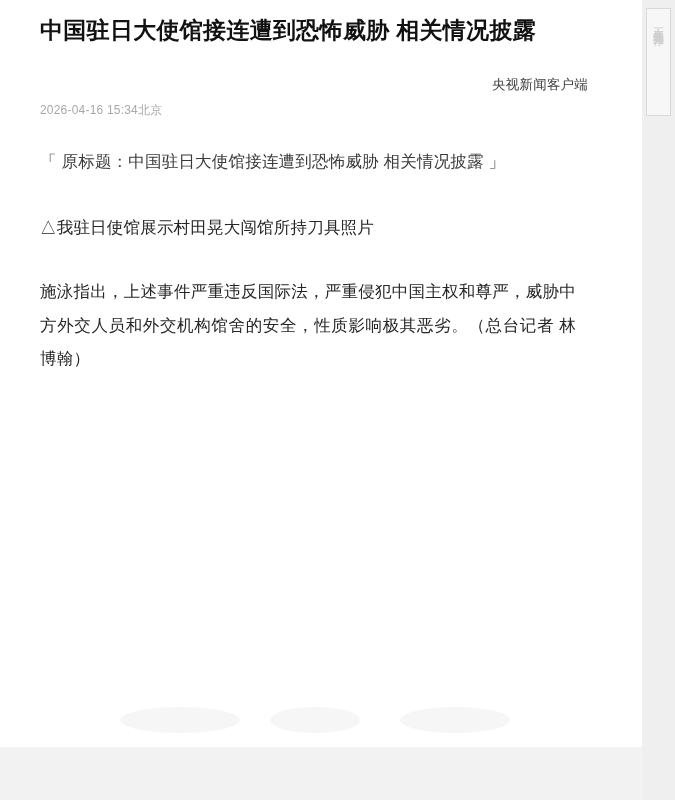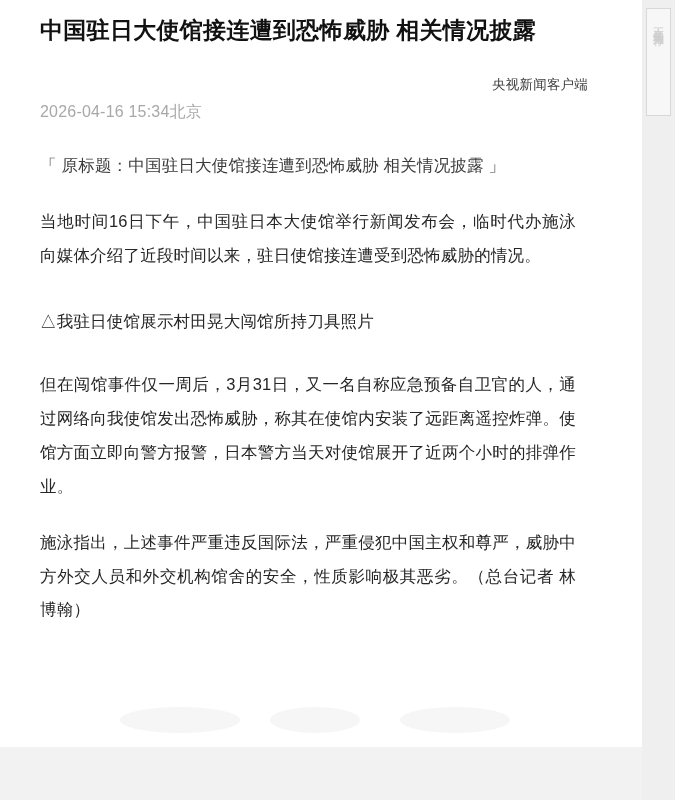--- a/index.html
+++ b/index.html
@@ -73,21 +73,21 @@
   }
 
   .source {
     font-size: 13.5px;
     color: #3d3d3d;
     margin: 0 0 8px 0;
     letter-spacing: 0.2px;
     text-align: right;
   }
   .timestamp {
-    font-size: 16px;
+    font-size: 12px;
     color: #a8a8a8;
     margin: 0 0 26px 0;
     letter-spacing: 0.2px;
   }
 
   p.para {
     font-size: 16.5px;
     line-height: 2.05;
     margin: 0 12px 22px 0;
     color: #262626;
@@ -133,28 +133,26 @@
 
   <div class="content">
 
     <h1 class="headline">中国驻日大使馆接连遭到恐怖威胁 相关情况披露</h1>
 
     <div class="source">央视新闻客户端</div>
     <div class="timestamp">2026-04-16 15:34北京</div>
 
     <p class="para orig-title">「 原标题：中国驻日大使馆接连遭到恐怖威胁 相关情况披露 」</p>
 
-    <p class="para">当地时间16日下午，中国驻日本大使馆举行新闻发布会，临时代办施泳向媒体介绍了近段时间以来，驻日使馆接连遭受到恐怖威胁的情况。</p>
 
 
     <div class="spacer-lg"></div>
 
     <p class="para caption">△我驻日使馆展示村田晃大闯馆所持刀具照片</p>
 
-    <p class="para">但在闯馆事件仅一周后，3月31日，又一名自称应急预备自卫官的人，通过网络向我使馆发出恐怖威胁，称其在使馆内安装了远距离遥控炸弹。使馆方面立即向警方报警，日本警方当天对使馆展开了近两个小时的排弹作业。</p>
 
     <p class="para">施泳指出，上述事件严重违反国际法，严重侵犯中国主权和尊严，威胁中方外交人员和外交机构馆舍的安全，性质影响极其恶劣。（总台记者 林博翰）</p>
 
   </div>
 
   <div class="bottom-fade">
     <div class="wm wm1"></div>
     <div class="wm wm2"></div>
     <div class="wm wm3"></div>
   </div>

